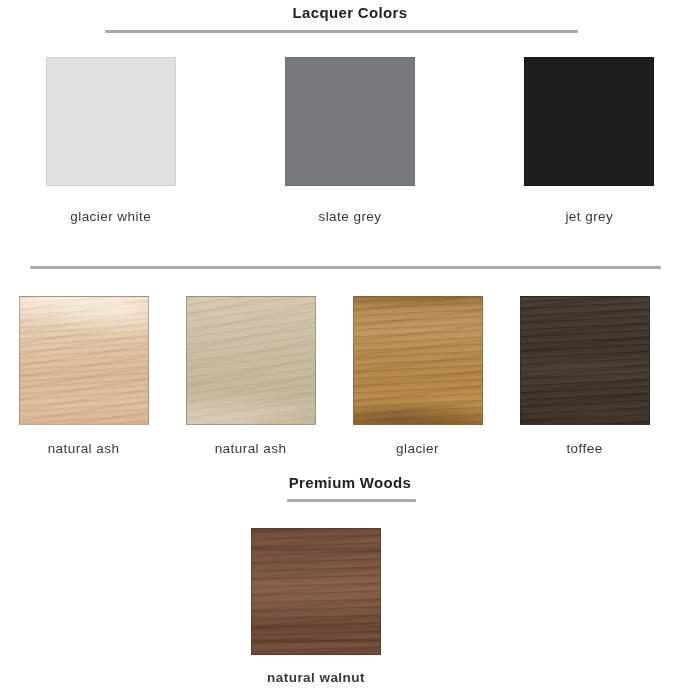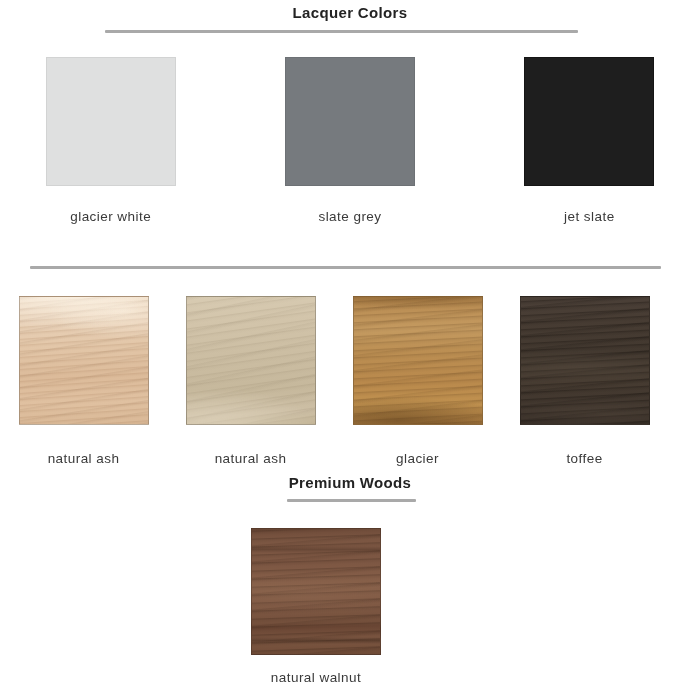--- a/index.html
+++ b/index.html
@@ -69,26 +69,26 @@
   #lacquer-row .swatch-cell { width: 233.3px; }
   #lacquer-row .swatch { width: 130px; height: 129px; }
   #lacquer-row .swatch-label { margin-top: 23px; }
 
   
   #ash-title { left: 0; right: 0; top: 241px; }
   #ash-divider { left: 30px; width: 631px; top: 266px; }
   #ash-row { left: 0; top: 296px; width: 700px; }
   #ash-row .swatch-cell { width: 167px; }
   #ash-row .swatch { width: 130px; height: 129px; }
-  #ash-row .swatch-label { margin-top: 26px; }
+  #ash-row .swatch-label { margin-top: 16px; }
 
   
   #premium-title { left: 0; right: 0; top: 474px; }
   #premium-divider { left: 287px; width: 129px; top: 499px; }
-  #premium-row { left: 0; top: 528px; width: 632px; }
+  #premium-row { left: 0; top: 528px; width: 632px; font-weight: bold; }
   #premium-row .swatch-cell { width: 700px; }
   #premium-row .swatch { width: 130px; height: 127px; }
   #premium-row .swatch-label { margin-top: 15px; }
 
   
   .sw-flat { border: 1px solid rgba(0,0,0,0.10); }
 
   .sw-glacier-white { background: #dfe0e0; border-color: #d2d3d3; }
   .sw-slate-grey    { background: #767a7e; border-color: #6d7175; }
   .sw-jet-black     { background: #1e1e1e; border-color: #151515; }
@@ -255,21 +255,21 @@
       <div class="swatch-label">glacier white</div>
     </div>
 
     <div class="swatch-cell">
       <div class="swatch sw-flat sw-slate-grey"></div>
       <div class="swatch-label">slate grey</div>
     </div>
 
     <div class="swatch-cell">
       <div class="swatch sw-flat sw-jet-black"></div>
-      <div class="swatch-label">jet slate</div>
+      <div class="swatch-label">jet grey</div>
     </div>
 
   </div>
 
   <div class="divider" id="ash-divider"></div>
 
   <div class="swatch-row" id="ash-row">
 
     <div class="swatch-cell">
       <div class="swatch wood sw-natural-ash"></div>

